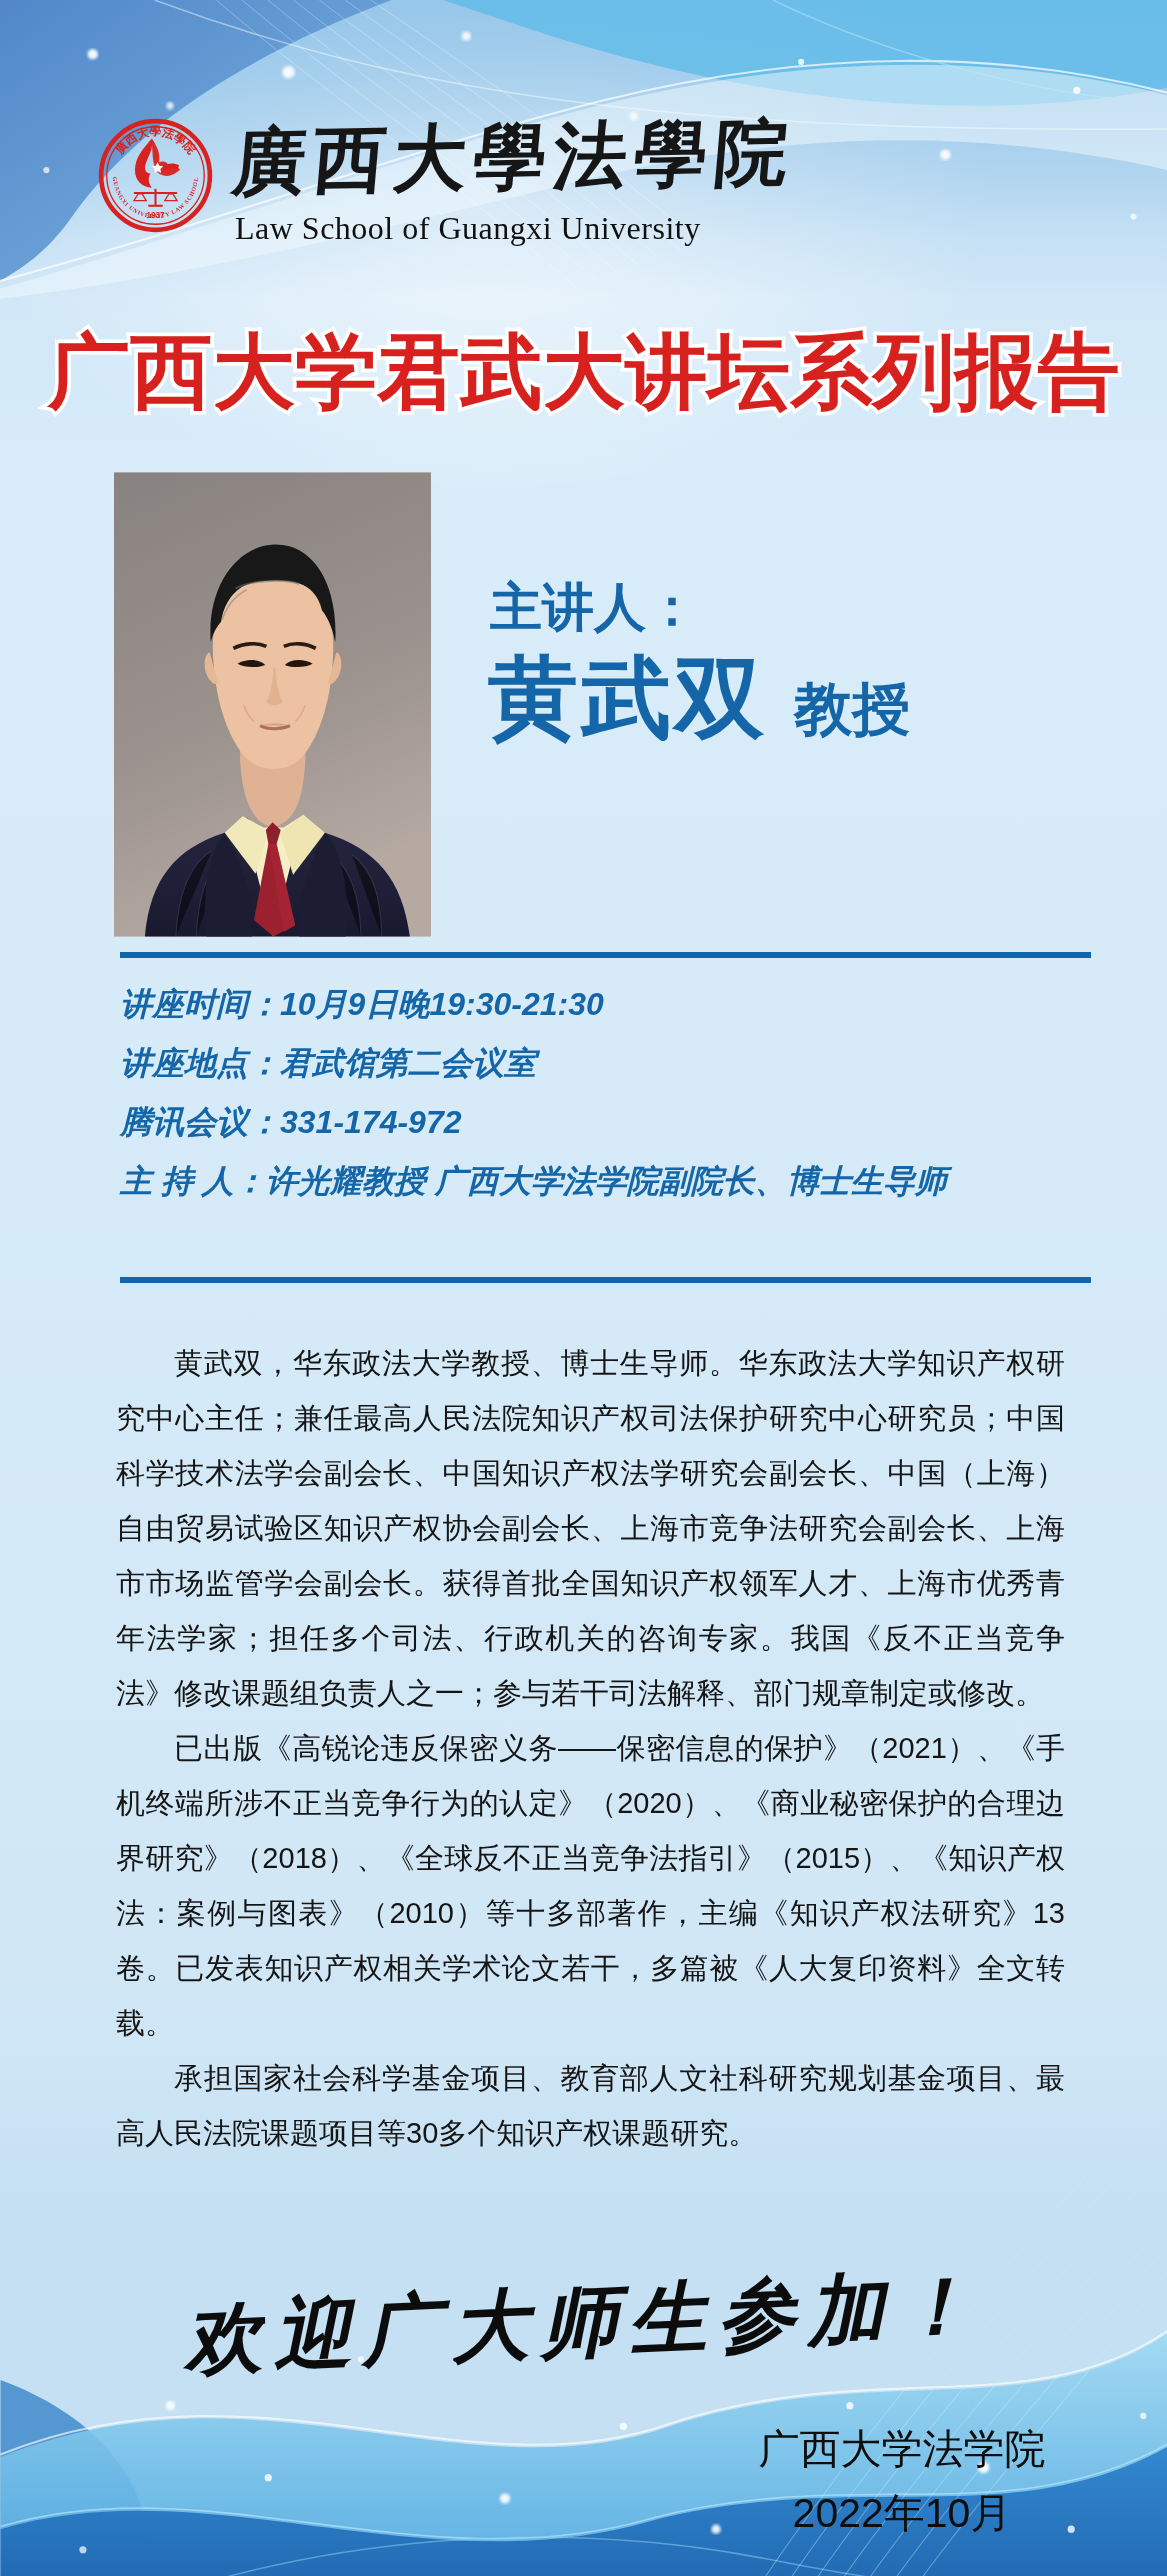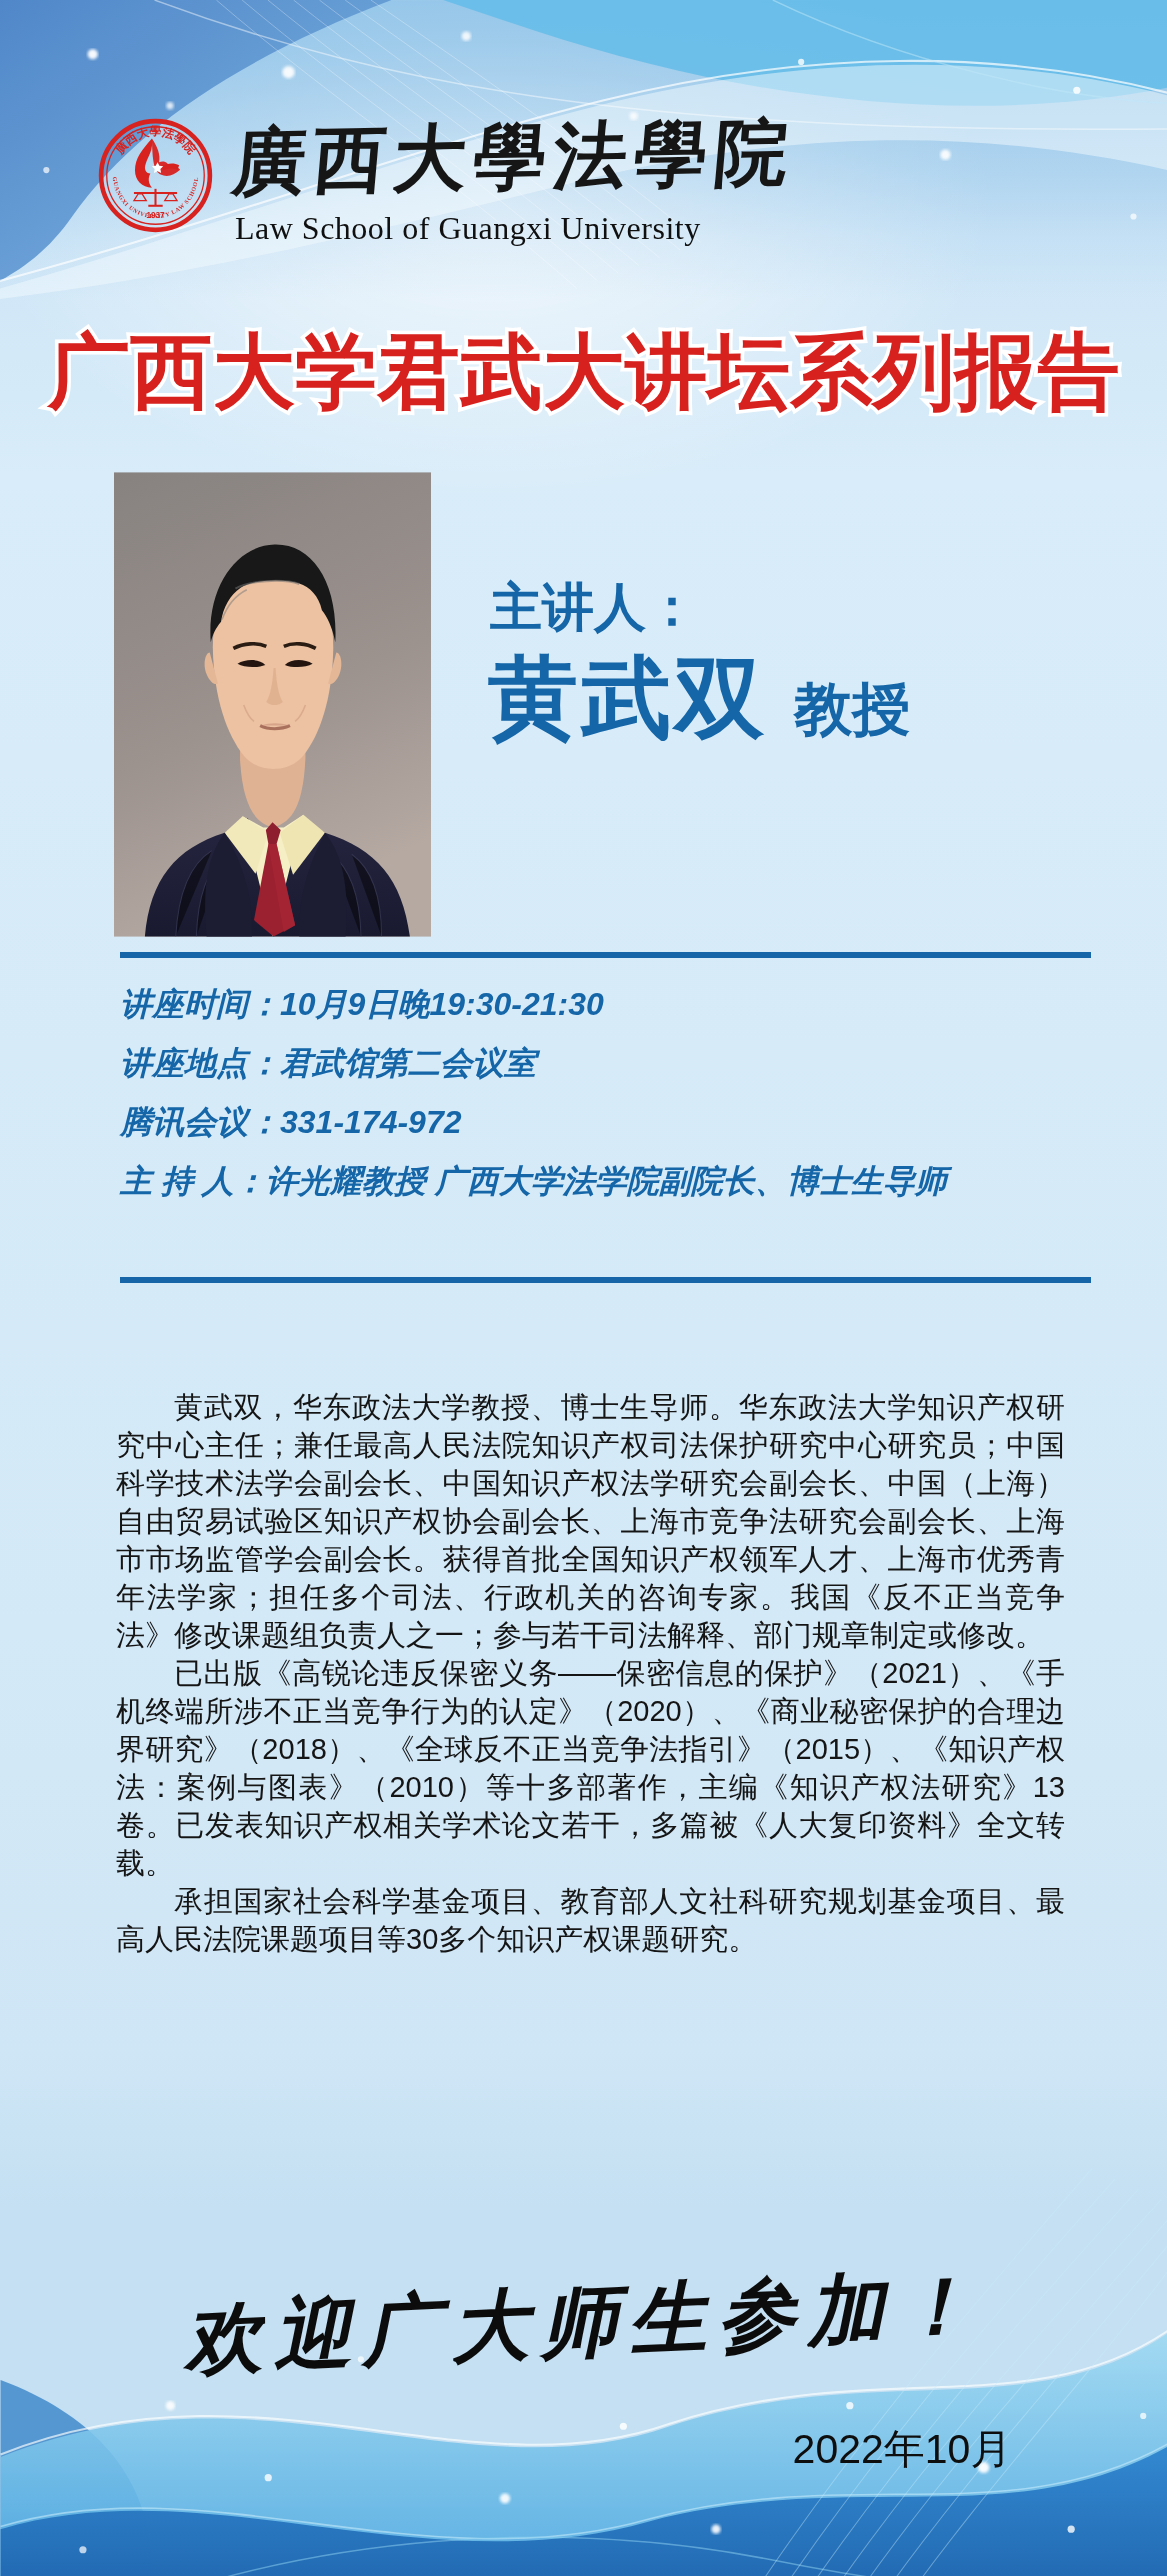--- a/index.html
+++ b/index.html
@@ -26,22 +26,22 @@
   .speaker-name-row{position:absolute;left:488px;top:638px;display:flex;align-items:baseline;gap:27px;color:#1566a8;font-family:Liberation Mono, monospace;}
   .speaker-name{font-size:90px;font-weight:900;letter-spacing:3.1px;}
   .speaker-title{font-size:58px;font-weight:800;}
   
   .rule{position:absolute;left:120px;width:971px;height:6.2px;background:#1565a8;}
   .rule-1{top:952px;} .rule-2{top:1277px;}
   .details{position:absolute;left:120px;top:975px;width:979px;}
   .detail-row{height:59px;line-height:59px;font-size:32px;font-weight:700;color:#1566a8;white-space:nowrap;font-style:italic;}
   
   .bio-heading{position:absolute;left:116px;top:1304px;font-size:41px;font-weight:900;color:#111;letter-spacing:2.1px;}
-  .bio{position:absolute;left:116px;top:1388px;width:949px;font-size:29px;color:#151515;
-    line-height:38px;text-align:justify;text-justify:inter-ideograph;}
+  .bio{position:absolute;left:116px;top:1336px;width:949px;font-size:29px;color:#151515;
+    line-height:55px;text-align:justify;text-justify:inter-ideograph;}
   .bio p{margin:0;text-indent:2em;}
   
   .welcome{position:absolute;left:0;top:2271px;width:1168px;text-align:center;
     font-family:"DejaVu Serif","Liberation Serif",serif;font-style:italic;font-weight:700;
     font-size:78px;color:#0c0c0c;letter-spacing:.14em;transform:rotate(-2.5deg);white-space:nowrap;}
   .signature{position:absolute;left:732px;top:2417px;width:340px;text-align:center;
     font-size:41px;color:#0e0e0e;line-height:64px;}
 </style>
 </head>
 <body>
@@ -250,17 +250,18 @@
   </div>
 
   <div class="bio">
     <p>黄武双，华东政法大学教授、博士生导师。华东政法大学知识产权研究中心主任；兼任最高人民法院知识产权司法保护研究中心研究员；中国科学技术法学会副会长、中国知识产权法学研究会副会长、中国（上海）自由贸易试验区知识产权协会副会长、上海市竞争法研究会副会长、上海市市场监管学会副会长。获得首批全国知识产权领军人才、上海市优秀青年法学家；担任多个司法、行政机关的咨询专家。我国《反不正当竞争法》修改课题组负责人之一；参与若干司法解释、部门规章制定或修改。</p>
     <p>已出版《高锐论违反保密义务——保密信息的保护》（2021）、《手机终端所涉不正当竞争行为的认定》（2020）、《商业秘密保护的合理边界研究》（2018）、《全球反不正当竞争法指引》（2015）、《知识产权法：案例与图表》（2010）等十多部著作，主编《知识产权法研究》13卷。已发表知识产权相关学术论文若干，多篇被《人大复印资料》全文转载。</p>
     <p>承担国家社会科学基金项目、教育部人文社科研究规划基金项目、最高人民法院课题项目等30多个知识产权课题研究。</p>
   </div>
 
   <div class="welcome">欢迎广大师生参加！</div>
   <div class="signature">
+    <div>广西大学法学院</div>
     <div>2022年10月</div>
   </div>
 
 </div>
 
 
 </body></html>

